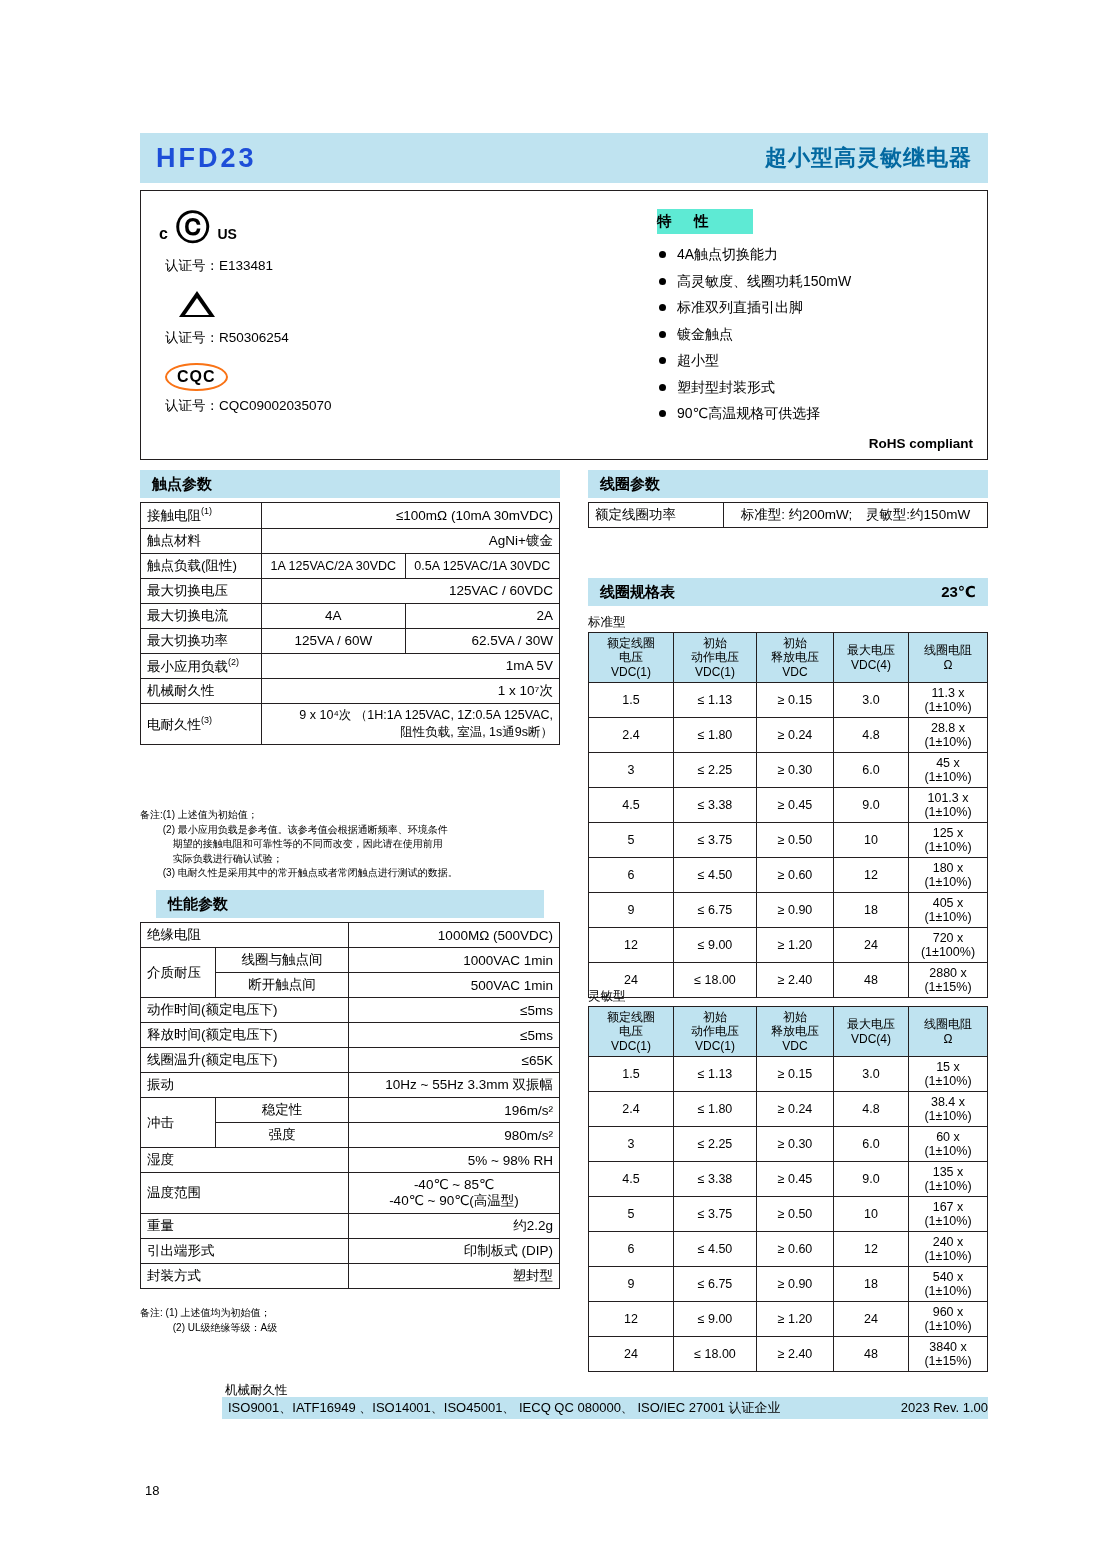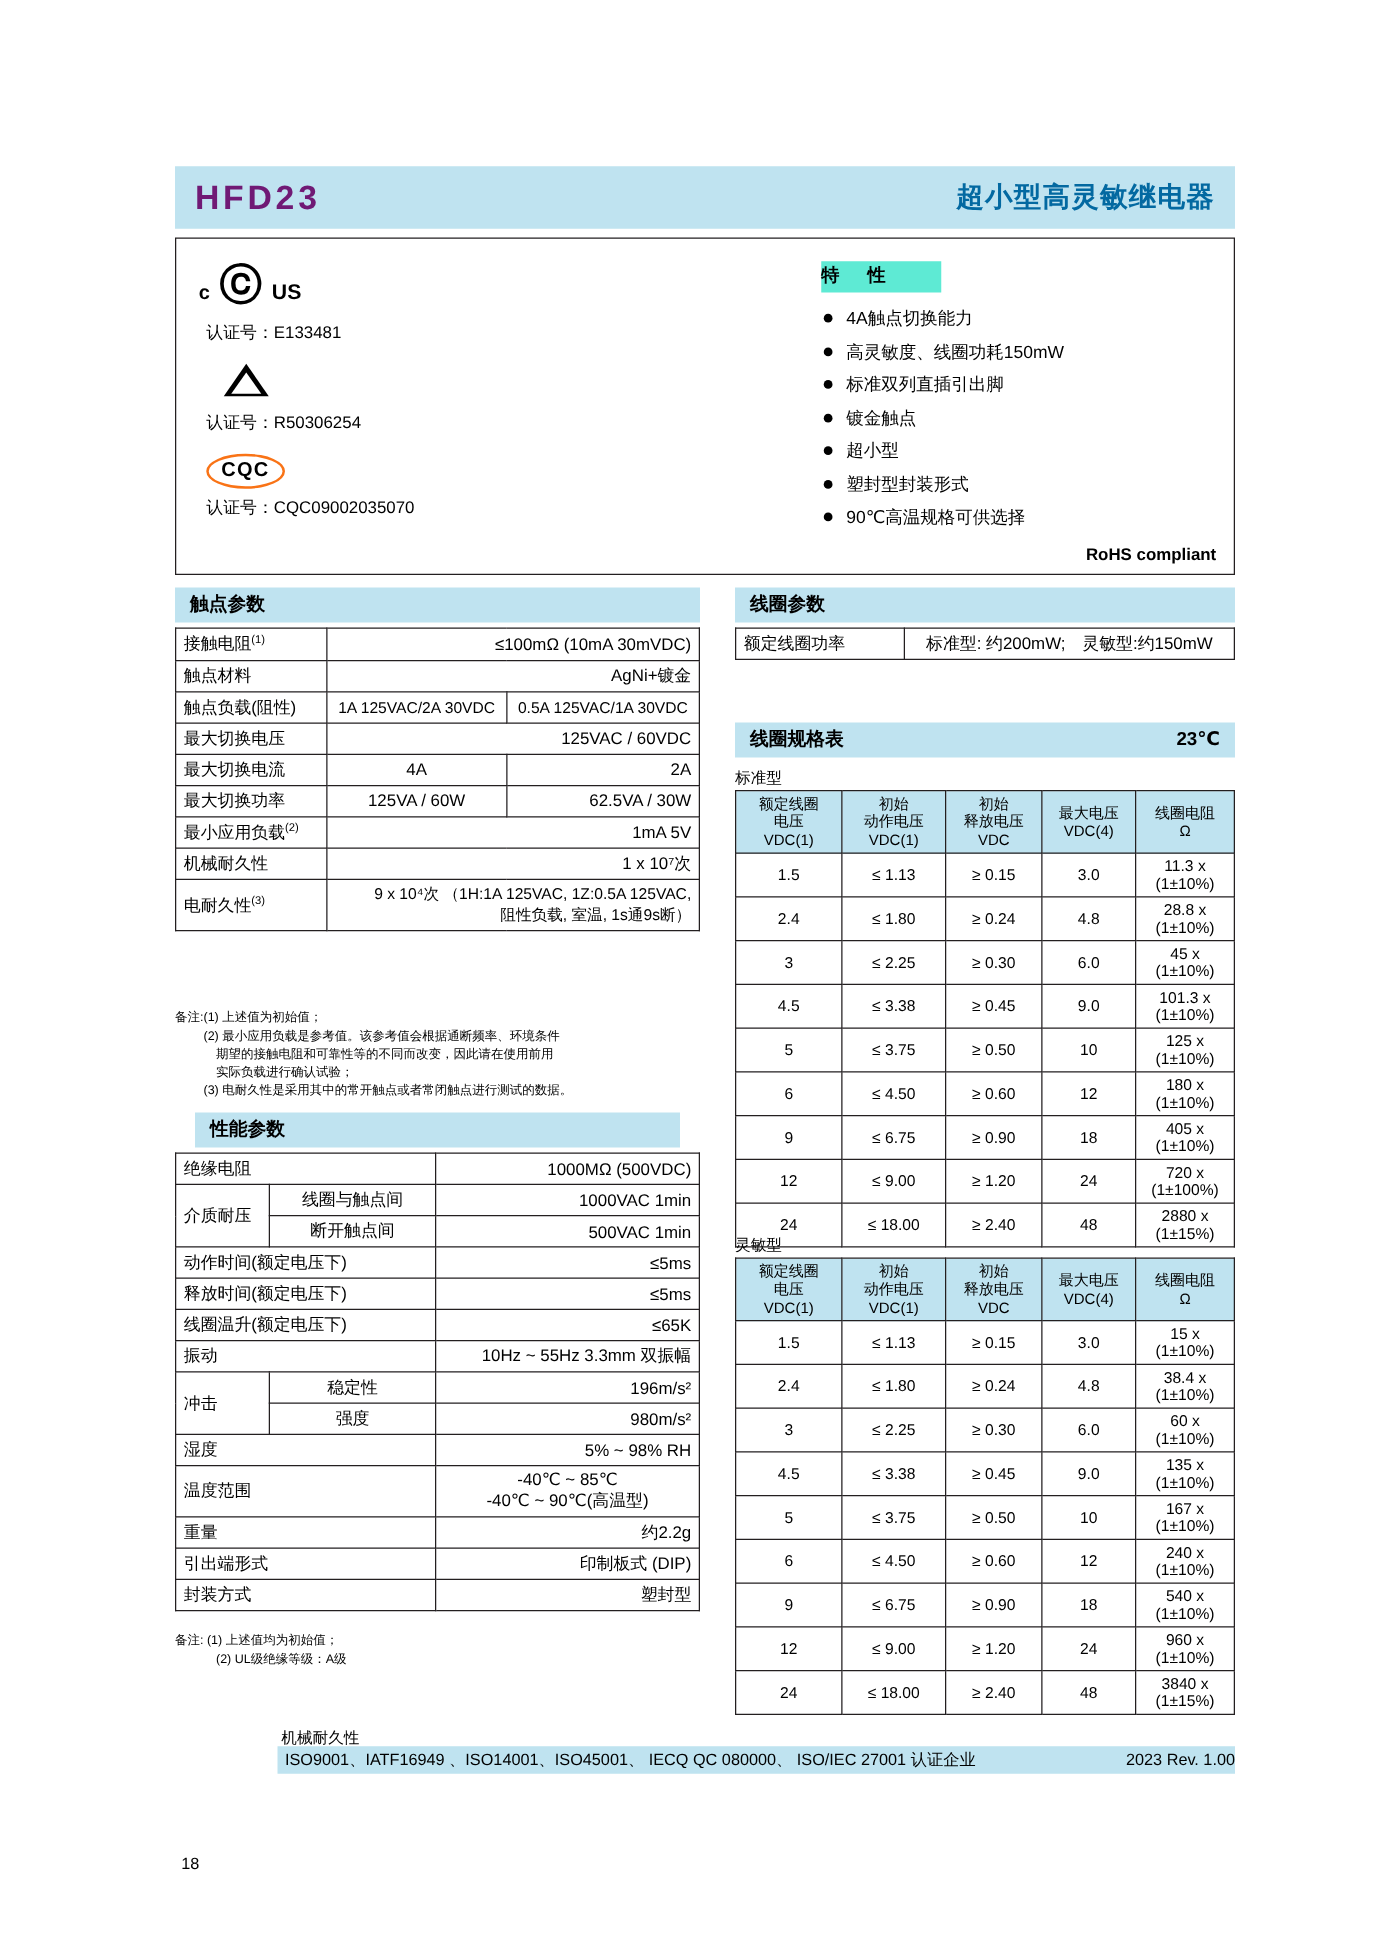--- a/index.html
+++ b/index.html
@@ -13,21 +13,21 @@
   .page{position:absolute;left:0;top:0;width:1102px;height:1559px;}
 
   
   .header{
     position:absolute;left:140px;top:133px;width:848px;height:50px;
     background:#bfe3f0;
     display:flex;align-items:center;justify-content:space-between;
     box-sizing:border-box;padding:0 16px;
   }
   .header .model{
-    font-size:27px;font-weight:bold;letter-spacing:3px;color:#701a75;
+    font-size:27px;font-weight:bold;letter-spacing:3px;color:#1d4ed8;
   }
   .header .subtitle{
     font-size:22px;font-weight:bold;color:#0369a1;letter-spacing:1px;
   }
 
   
   .topbox{
     position:absolute;left:140px;top:190px;width:848px;height:270px;
     border:1px solid #231f20;box-sizing:border-box;
   }
@@ -109,21 +109,21 @@
     <div class="model">HFD23</div>
     <div class="subtitle">超小型高灵敏继电器</div>
   </div>
 
   <div class="topbox">
 
     <div class="cert">
       <div class="ul-mark">
         <span style="font-size:16px;">c</span>
         <span style="font-family:'Liberation Serif',serif;font-size:34px;font-weight:bold;">ⓒ</span>
-        <span style="font-size:17px;">US</span>
+        <span style="font-size:14px;">US</span>
       </div>
       <div class="cert-no">认证号：E133481</div>
 
       <div style="margin-left:20px;">
         <div class="tri">
             <div class="tri-inner"></div>
           </div>
       </div>
       <div class="cert-no" style="margin-top:12px;">认证号：R50306254</div>
 

